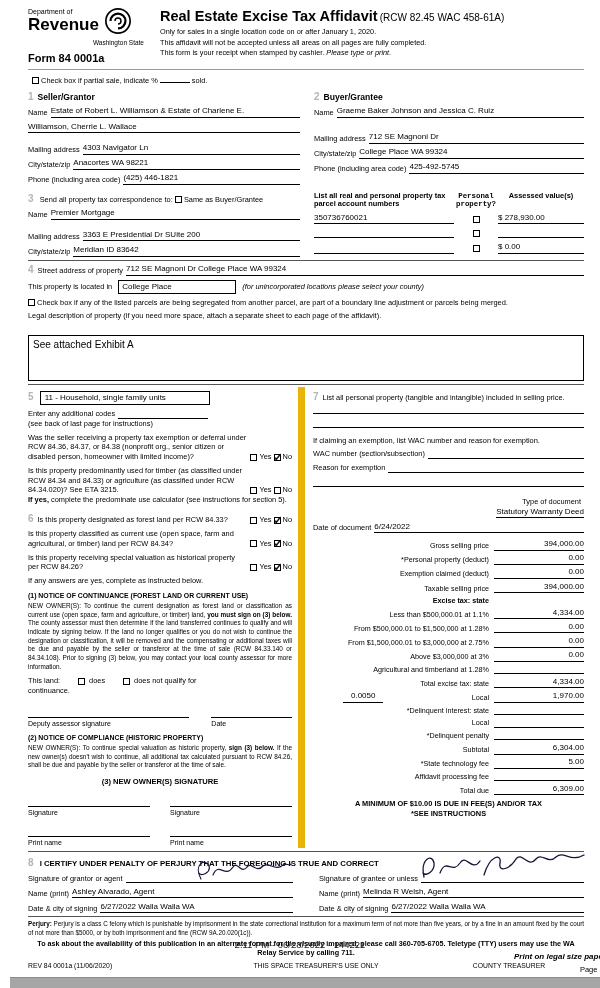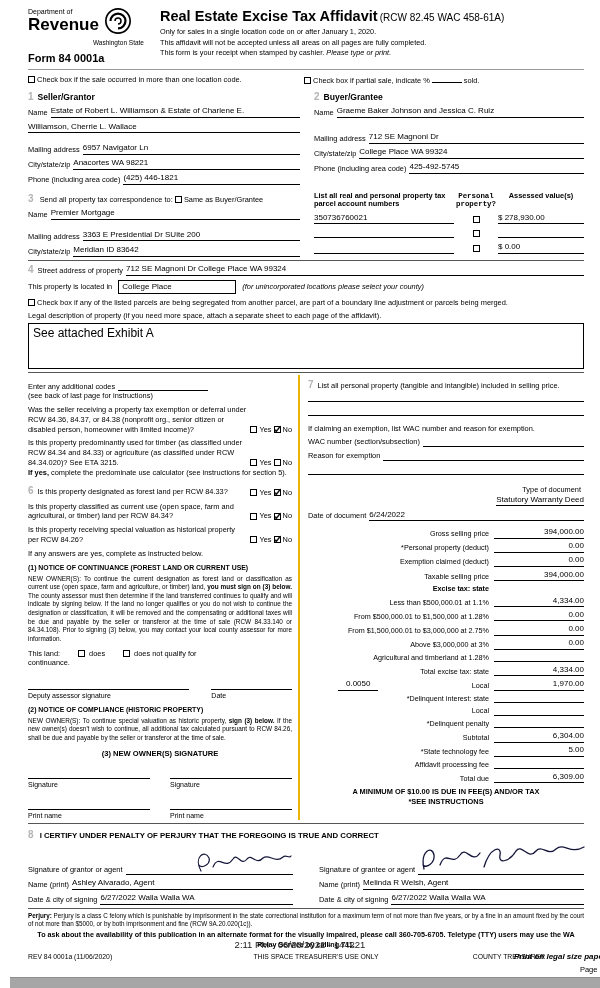--- a/index.html
+++ b/index.html
@@ -52,25 +52,25 @@
   .phead { display:flex; font-weight:bold; line-height:1.15; }
   .ph1 { width:140px; }
   .ph2 { width:44px; text-align:center;font-family:Liberation Mono, monospace; }
   .ph3 { width:86px; text-align:center; }
   .prow { display:flex; align-items:flex-end; margin-top:4px; }
   .pnum { width:140px; flex:none; }
   .pcbc { width:44px; text-align:center; }
   .pval { width:86px; flex:none; }
   
   .locbox { display:inline-block; border:1px solid #000; min-width:118px; padding:1px 3px; font-size:8px; margin:0 4px; }
-  .legalbox { border:1px solid #000; height:46px; padding:2px 4px; font-size:12px; margin-top:2px; }
+  .legalbox { border:1px solid #000; height:46px; padding:2px 4px; font-size:10px; margin-top:14px; }
   
   .maincols { display:flex; margin-top:2px; }
   .lcol { width:270px; flex-shrink:0; padding-right:6px; padding-top:3px; }
-  .rcol { flex:1; border-left:2px solid #eab308; padding-left:8px; padding-top:3px; }
+  .rcol { flex:1; border-left:7px solid #eab308; padding-left:8px; padding-top:3px; }
   .codebox { display:inline-block; border:1px solid #000; padding:1px 4px; font-size:8px; min-width:170px; }
   .q { margin-top:4px; }
   .flexq { display:flex; align-items:flex-end; }
   .qtext { flex:1; padding-right:4px; }
   .yn { white-space:nowrap; display:inline-flex; align-items:center; gap:2px;text-align:center; }
   .smallp { font-size:6.4px; text-align:justify; margin-top:2px; line-height:1.35; }
   .ntitle { font-weight:bold; font-size:6.9px; margin-top:5px; }
   .landrow { margin-top:5px; display:flex; align-items:center; gap:4px; }
   .landrow .g { margin-left:14px; }
   .deprow { display:flex; gap:22px; margin-top:12px; }
@@ -85,21 +85,21 @@
   
   .trow { display:flex; align-items:flex-end; margin-top:2.6px; }
   .tlabel { flex:1; text-align:right; padding-right:5px; font-size:7.2px; white-space:nowrap; }
   .tval { width:90px; flex:none; border-bottom:1px solid #000; text-align:right; font-size:8px; min-height:10px; }
   .tprefix { border-bottom:1px solid #000; font-size:8px; padding:0 8px; margin-left:30px; }
   .minline { text-align:center; font-weight:bold; font-size:7.4px; margin-top:4px; }
   .seeline { text-align:center; font-weight:bold; font-size:7.4px; }
   
   .s8head { margin-top:4px; }
   .s8state { font-weight:bold; font-size:7.8px; }
-  .sig-cols { display:flex; gap:26px; margin-top:20px; }
+  .sig-cols { display:flex; gap:26px; margin-top:1px; }
   .sigcol { flex:1; }
   .sigsvg { position:absolute; pointer-events:none; }
   
   .perjury { font-size:6.3px; margin-top:3px; text-align:justify; }
   .access { font-size:7.2px; font-weight:bold; margin-top:2px; text-align:center; }
   .revrow { display:flex; margin-top:4px; font-size:6.8px; }
   .revrow span:nth-child(1) { width:170px; }
   .revrow span:nth-child(2) { flex:1; text-align:center; }
   .revrow span:nth-child(3) { width:150px; text-align:center; }
   .timestamp { position:absolute; left:0; right:0; bottom:36px; text-align:center; font-size:9.5px; color:#1a1a1a; }
@@ -138,24 +138,20 @@
           <span class="rcw">(RCW 82.45 WAC 458-61A)</span>
         </div>
         <div class="note">Only for sales in a single location code on or after January 1, 2020.</div>
         <div class="note">This affidavit will not be accepted unless all areas on all pages are fully completed.</div>
         <div class="note"><span>This form is your receipt when stamped by cashier.</span> <span class="i">Please type or print.</span></div>
       </div>
     </div>
     <div class="hrline"></div>
 
     <div class="topchecks">
-      <div class="tc-left">
-        <span class="cb"></span>
-        <span>Check box if the sale occurred in more than one location code.</span>
-      </div>
       <div class="tc-right">
         <div>
           <span class="cb"></span>
           <span>Check box if partial sale, indicate %</span>
           <span class="blank w30"></span>
           <span>sold.</span>
         </div>
       </div>
     </div>
 
@@ -164,21 +160,21 @@
         <div><span class="secnum">1</span><span class="sectitle">Seller/Grantor</span></div>
         <div class="frow">
             <span class="flabel">Name</span>
             <span class="fval">Estate of Robert L. Williamson &amp; Estate of Charlene E.</span>
           </div>
         <div class="frow">
             <span class="fval">Williamson, Cherrie L. Wallace</span>
           </div>
         <div class="frow gap10">
             <span class="flabel">Mailing address</span>
-            <span class="fval">6957 Navigator Ln</span>
+            <span class="fval">4303 Navigator Ln</span>
           </div>
         <div class="frow">
             <span class="flabel">City/state/zip</span>
             <span class="fval">Anacortes WA 98221</span>
           </div>
         <div class="frow">
             <span class="flabel">Phone (including area code)</span>
             <span class="fval">(425) 446-1821</span>
           </div>
       </div>
@@ -267,20 +263,24 @@
       </div>
       <div style="margin-top:3px;">Legal description of property (if you need more space, attach a separate sheet to each page of the affidavit).</div>
       <div class="legalbox">See attached Exhibit A</div>
     </div>
 
     <div class="hr"></div>
 
     <div class="maincols">
       <div class="lcol">
 
+        <div>
+          <span class="secnum">5</span>
+          <span class="codebox">11 - Household, single family units</span>
+        </div>
         <div class="frow">
             <span class="flabel">Enter any additional codes</span>
             <span class="fval" style="max-width:90px;"></span>
           </div>
         <div>(see back of last page for instructions)</div>
 
         <div class="q flexq">
           <span class="qtext">Was the seller receiving a property tax exemption or deferral under RCW 84.36, 84.37, or 84.38 (nonprofit org., senior citizen or disabled person, homeowner with limited income)?</span>
           <span class="yn">
             <span class="cb"></span>
@@ -513,21 +513,21 @@
             <span class="flabel">Name (print)</span>
             <span class="fval">Ashley Alvarado, Agent</span>
           </div>
         <div class="frow">
             <span class="flabel">Date &amp; city of signing</span>
             <span class="fval">6/27/2022    Walla Walla WA</span>
           </div>
       </div>
       <div class="sigcol">
         <div class="frow">
-            <span class="flabel">Signature of grantee or agent</span>
+            <span class="flabel">Signature of grantee or unless</span>
           <span class="fval">
             <svg class="sigsvg" style="right:-4px; top:-26px;" width="170" height="38" viewBox="0 0 170 38">
               <path d="M6,30 C2,12 14,6 16,16 C17,24 8,30 5,26 M22,26 C28,10 34,28 42,16 C48,6 54,26 62,14 M66,28 C72,8 84,6 82,16 C80,26 92,22 98,12 C104,4 110,22 118,12 C124,5 130,18 138,10 C146,3 152,16 166,8" fill="none" stroke="#14143a" stroke-width="1.3" stroke-linecap="round"></path>
             </svg>
           </span>
         </div>
         <div class="frow">
             <span class="flabel">Name (print)</span>
             <span class="fval">Melinda R Welsh, Agent</span>
           </div>

